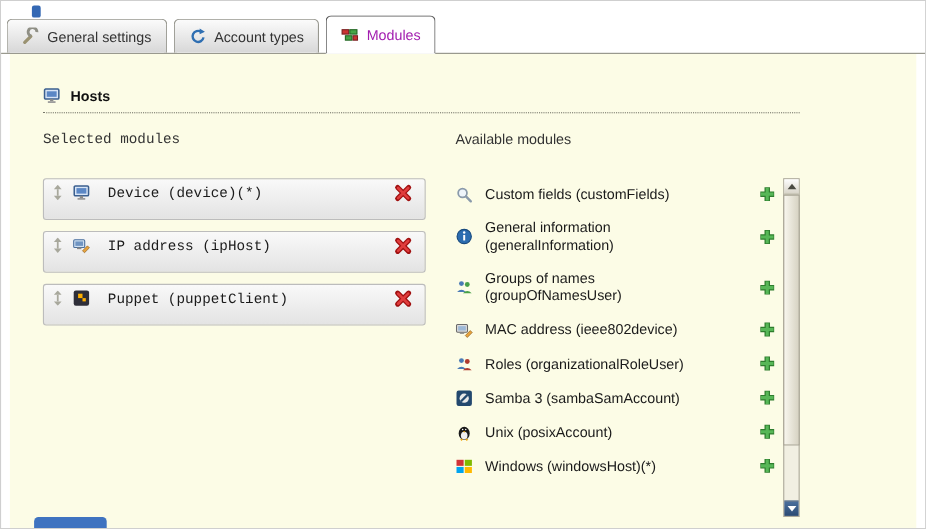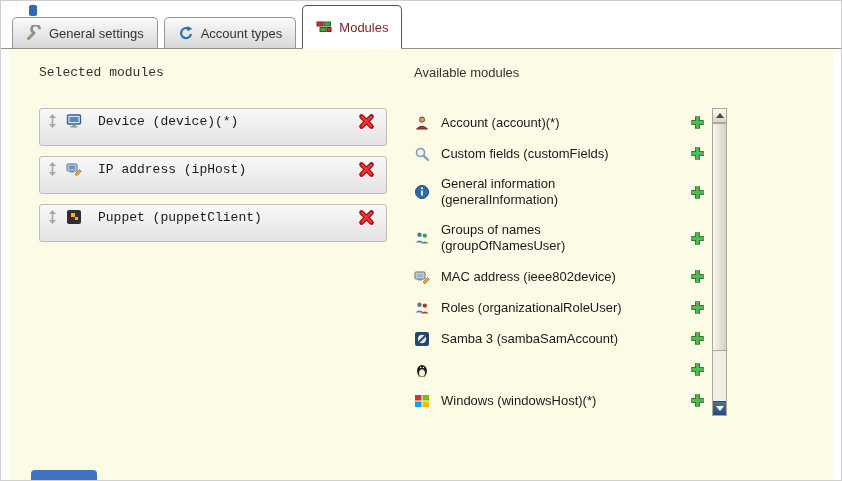--- a/index.html
+++ b/index.html
@@ -2,28 +2,28 @@
 <html><head>
 <meta charset="utf-8">
 <style>
   * { box-sizing: border-box; margin: 0; padding: 0; }
   body { font-family: "Liberation Sans", "DejaVu Sans", sans-serif; background: #ffffff; }
   .screen { position: relative; width: 842px; height: 481px; background: #ffffff;
             border: 1px solid #cfcfcf; overflow: hidden; }
 
   
   .tabbar { position: absolute; top: 0; left: 0; right: 0; height: 48px;
-            display: flex; align-items: flex-end; padding-left: 11px;
+            display: flex; align-items: flex-end; padding-left: 5px;
             border-bottom: 1px solid #8e8e82; background: #ffffff; z-index: 1; }
   .tab { display: flex; align-items: center; gap: 7px; height: 31px; padding: 0 13px;
          margin-right: 6px; background: linear-gradient(#fbfbfb, #d7d7d7);
          border: 1px solid #97978f; border-bottom: none; border-radius: 5px 5px 0 0;
          font-size: 13px; color: #333; cursor: pointer; white-space: nowrap; }
-  .tab.active { background: #ffffff; border-color: #555; height: 44px;
-                margin-bottom: -1px; border-bottom: 1px solid #ffffff; z-index: 2; color: #7f1d1d; }
+  .tab.active { background: #ffffff; border-color: #555; height: 35px;
+                margin-bottom: -1px; border-bottom: 1px solid #ffffff; z-index: 2; color: #a21caf; }
 
   .icon { display: inline-flex; width: 16px; height: 16px; flex: 0 0 16px; }
   .icon svg { width: 100%; height: 100%; display: block; }
 
   
   .content { position: absolute; top: 48px; left: 8px; right: 8px; bottom: 0;
              background: #fcfce6; }
   .section-head { display: flex; align-items: center; gap: 9px; margin: 30px 0 0 30px;
                   width: 688px; border-bottom: 1px dotted #77776a; padding-bottom: 7px; }
   .section-title { font-weight: bold; font-size: 13px; color: #111; }
@@ -107,20 +107,31 @@
             <rect x="4" y="8.5" width="6" height="4" fill="#46a546" stroke="#226622"></rect>
             <rect x="11" y="8.5" width="4" height="4" fill="#cc3333" stroke="#7a1f1f"></rect>
           </svg>
         </span>
         <span class="tab-label">Modules</span>
       </div>
     </div>
 
   <div class="content">
 
+    <div class="section-head">
+      <span class="icon">
+          <svg viewBox="0 0 16 16">
+            <rect x="1.5" y="2" width="13" height="9" rx="1" fill="#d7e4f5" stroke="#3b5f8f" stroke-width="1.4"></rect>
+            <rect x="3.5" y="4" width="9" height="5" fill="#5b87c5"></rect>
+            <rect x="6.5" y="11" width="3" height="2" fill="#8a8a8a"></rect>
+            <rect x="4.5" y="13" width="7" height="1.6" fill="#9a9a9a"></rect>
+          </svg>
+        </span>
+      <span class="section-title">Hosts</span>
+    </div>
 
     <div class="columns">
 
       <div class="col-left">
         <div class="col-title">Selected modules</div>
         <div>
             <div class="sel-row">
               <span class="drag">
                 <svg viewBox="0 0 11 14">
                   <path d="M5.5 0 L9 4 H2 Z" fill="#a8a89c"></path>
@@ -194,35 +205,20 @@
           </div>
       </div>
 
       <div class="col-right">
         <div class="col-title">Available modules</div>
         <div class="avail-wrap">
           <div class="avail-list">
               <div class="avail-row">
                 <span class="icon">
                   <svg viewBox="0 0 16 16">
-                    <circle cx="8" cy="4.6" r="2.6" fill="#d1a27a" stroke="#7d4322"></circle>
-                    <path d="M2.5 14 Q8 8.5 13.5 14 Z" fill="#b03a2e" stroke="#6d241c"></path>
-                  </svg>
-                </span>
-                <span class="avail-label">Account (account)(*)</span>
-                <button class="add-btn">
-                  <svg viewBox="0 0 17 17">
-                    <path d="M8.5 2.2 V14.8 M2.2 8.5 H14.8" stroke="#2e7d2e" stroke-width="5"></path>
-                    <path d="M8.5 2.8 V14.2 M2.8 8.5 H14.2" stroke="#57b757" stroke-width="2.8"></path>
-                  </svg>
-                </button>
-              </div>
-              <div class="avail-row">
-                <span class="icon">
-                  <svg viewBox="0 0 16 16">
                     <circle cx="6.5" cy="6.5" r="4" fill="#eef4fa" stroke="#8a9aab" stroke-width="1.6"></circle>
                     <path d="M9.6 9.6 L14 14" stroke="#8a9aab" stroke-width="2.2" stroke-linecap="round"></path>
                   </svg>
                 </span>
                 <span class="avail-label">Custom fields (customFields)</span>
                 <button class="add-btn">
                   <svg viewBox="0 0 17 17">
                     <path d="M8.5 2.2 V14.8 M2.2 8.5 H14.8" stroke="#2e7d2e" stroke-width="5"></path>
                     <path d="M8.5 2.8 V14.2 M2.8 8.5 H14.2" stroke="#57b757" stroke-width="2.8"></path>
                   </svg>
@@ -316,20 +312,21 @@
                   <svg viewBox="0 0 16 16">
                     <ellipse cx="8" cy="9" rx="5" ry="6" fill="#1a1a1a"></ellipse>
                     <ellipse cx="8" cy="11" rx="3" ry="3.6" fill="#f0f0f0"></ellipse>
                     <circle cx="6.6" cy="5.5" r="0.7" fill="#ffffff"></circle>
                     <circle cx="9.4" cy="5.5" r="0.7" fill="#ffffff"></circle>
                     <path d="M6.8 7 L9.2 7 L8 8.4 Z" fill="#f0a500"></path>
                     <path d="M4.2 14.6 L7 13.6 L5.8 15.8 Z" fill="#f0a500"></path>
                     <path d="M11.8 14.6 L9 13.6 L10.2 15.8 Z" fill="#f0a500"></path>
                   </svg>
                 </span>
+                <span class="avail-label">Unix (posixAccount)</span>
                 <button class="add-btn">
                   <svg viewBox="0 0 17 17">
                     <path d="M8.5 2.2 V14.8 M2.2 8.5 H14.8" stroke="#2e7d2e" stroke-width="5"></path>
                     <path d="M8.5 2.8 V14.2 M2.8 8.5 H14.2" stroke="#57b757" stroke-width="2.8"></path>
                   </svg>
                 </button>
               </div>
               <div class="avail-row">
                 <span class="icon">
                   <svg viewBox="0 0 16 16">

